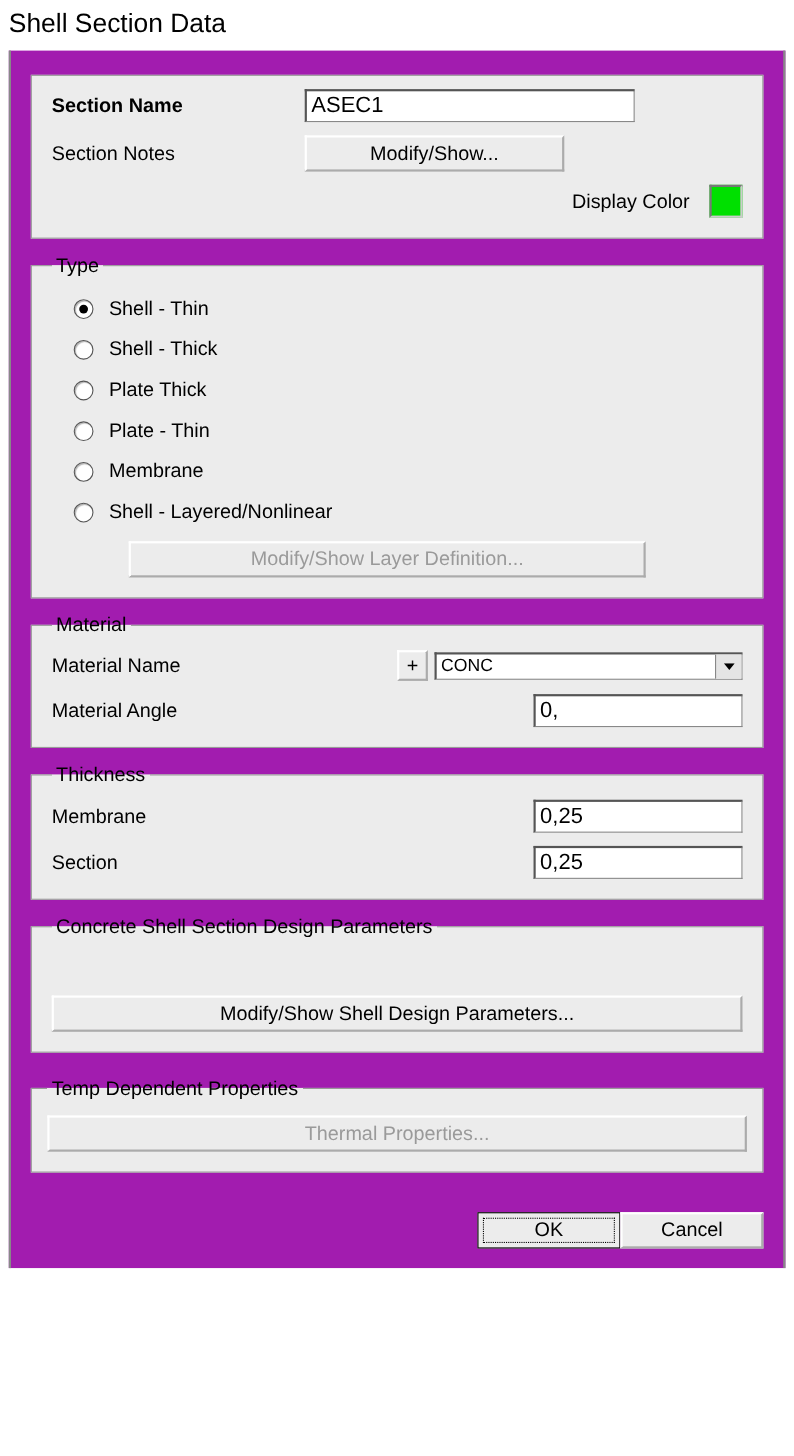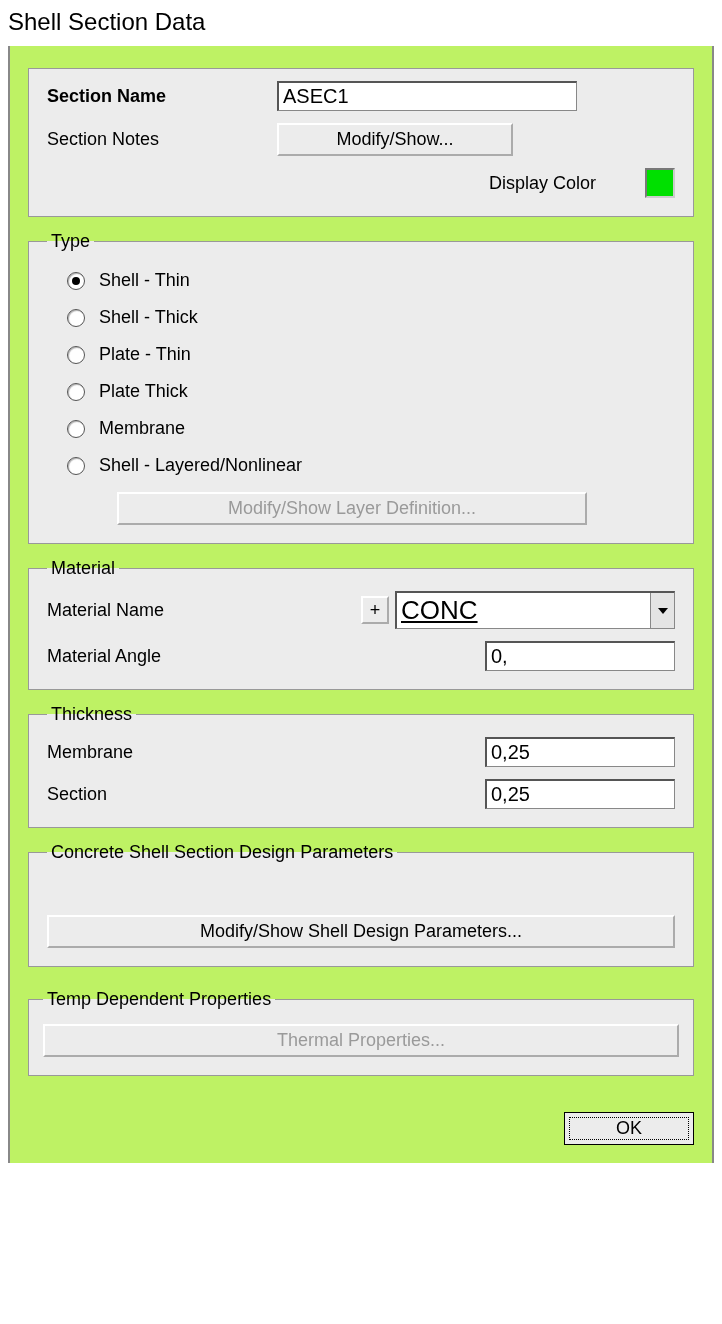--- a/index.html
+++ b/index.html
@@ -10,21 +10,21 @@
     font-size: 18px;
     background: #fff;
   }
   .window-title {
     font-size: 24px;
     padding: 8px 8px 10px 8px;
   }
   .dialog {
     margin: 0 8px;
     padding: 8px 18px 18px 18px;
-    background: #bef264;
+    background: #a21caf;
     border-left: 2px solid #888;
     border-right: 2px solid #888;
   }
   fieldset.group {
     border: 1px solid #999;
     margin: 14px 0 8px 0;
     padding: 12px 18px 18px 18px;
     position: relative;
     background: #ECECEC;
   }
@@ -68,21 +68,20 @@
   .btn.full { width: 100%; margin-top: 40px; }
   .btn.disabled {
     color: #9a9a9a;
     cursor: default;
   }
   .display-color-row {
     display: flex;
     justify-content: flex-end;
     align-items: center;
     margin-top: 10px;
-    gap: 31px;
   }
   .color-swatch {
     width: 30px;
     height: 30px;
     border: 2px inset #ccc;
     margin-left: 18px;
     cursor: pointer;
   }
   
   .radio-item {
@@ -128,23 +127,22 @@
   .combo {
     display: flex;
     width: 280px;
     border: 1px solid #888;
     border-top: 2px solid #555;
     border-left: 2px solid #555;
     background: #fff;
   }
   .combo .combo-text {
     flex: 1;
-    font-size: 26px;
+    font-size: 16px;
     padding: 2px 4px;
-    text-decoration: underline;
   }
   .combo .combo-arrow {
     width: 24px;
     background: #E4E4E4;
     border-left: 1px solid #888;
     display: flex;
     align-items: center;
     justify-content: center;
     cursor: pointer;
   }
@@ -197,25 +195,25 @@
     <div class="radio-item">
       <span class="radio-circle selected"></span>
       <span class="radio-label">Shell - Thin</span>
     </div>
     <div class="radio-item">
       <span class="radio-circle"></span>
       <span class="radio-label">Shell - Thick</span>
     </div>
     <div class="radio-item">
       <span class="radio-circle"></span>
+      <span class="radio-label">Plate Thick</span>
+    </div>
+    <div class="radio-item">
+      <span class="radio-circle"></span>
       <span class="radio-label">Plate - Thin</span>
-    </div>
-    <div class="radio-item">
-      <span class="radio-circle"></span>
-      <span class="radio-label">Plate Thick</span>
     </div>
     <div class="radio-item">
       <span class="radio-circle"></span>
       <span class="radio-label">Membrane</span>
     </div>
     <div class="radio-item">
       <span class="radio-circle"></span>
       <span class="radio-label">Shell - Layered/Nonlinear</span>
     </div>
 
@@ -267,15 +265,16 @@
 
   <div class="bottom-row">
     <fieldset class="group">
       <legend class="disabled-legend">Temp Dependent Properties</legend>
       <button class="btn disabled">Thermal Properties...</button>
     </fieldset>
   </div>
 
   <div class="footer-buttons">
     <button class="btn ok-focus">OK</button>
+    <button class="btn">Cancel</button>
   </div>
 
 </div>
 
 </body></html>

